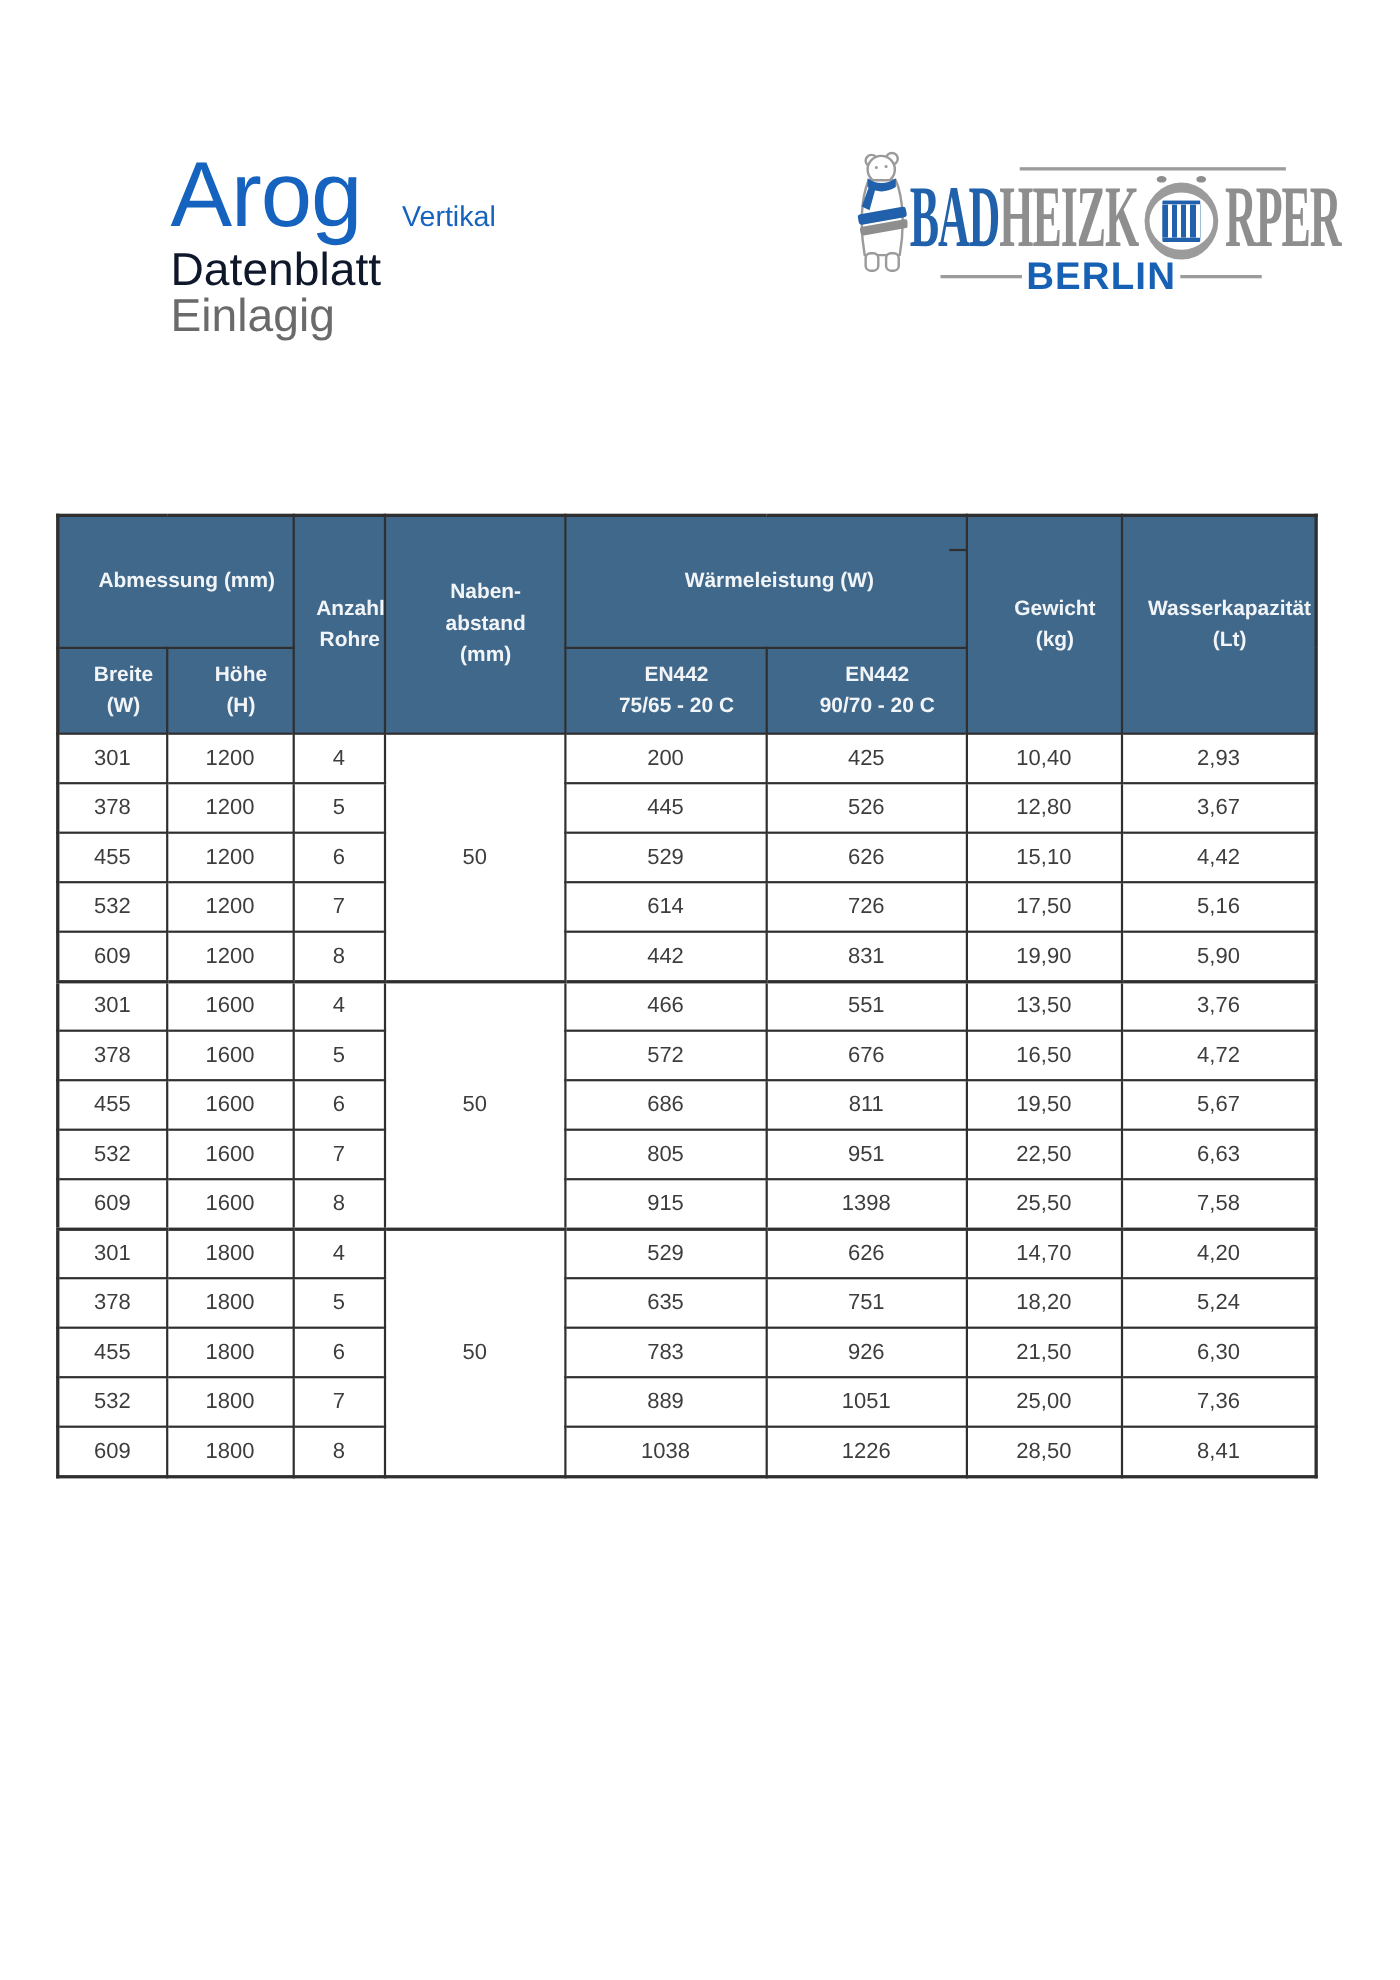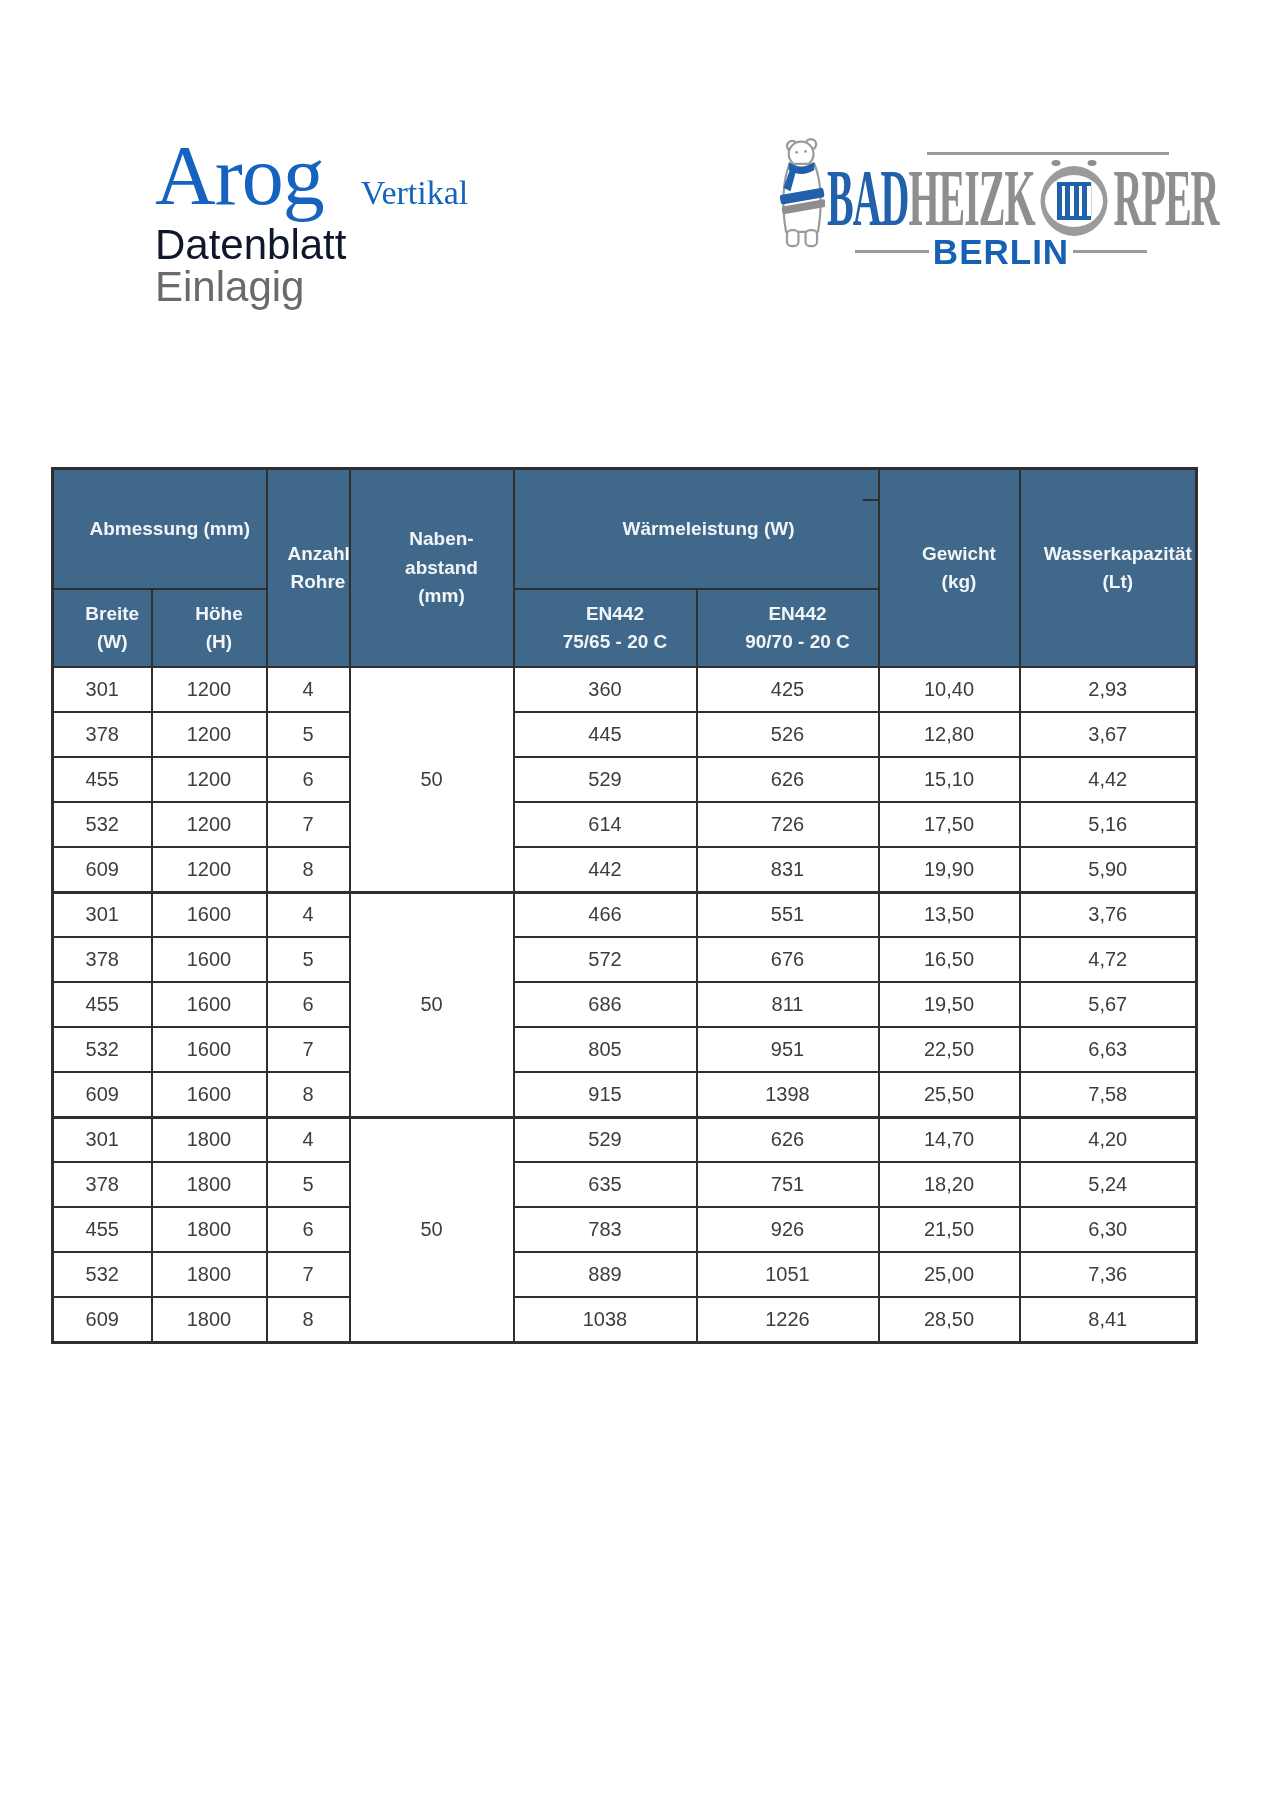--- a/index.html
+++ b/index.html
@@ -9,27 +9,27 @@
     width: 1273px;
     height: 1800px;
     background: #ffffff;
     font-family: "Liberation Sans", sans-serif;
     overflow: hidden;
     margin: 0 auto;
   }
 
   
   .title-block { position: absolute; left: 155px; top: 134px; }
-  .product-row { display: flex; align-items: baseline; font-family: Liberation Serif, serif; }
+  .product-row { display: flex; align-items: baseline; }
   .product-name {
     font-size: 84px; line-height: 1; color: #1563be;
     letter-spacing: -1px; font-weight: 400;
   }
   .product-variant {
-    font-size: 34px; line-height: 1; color: #1563be; margin-left: 37px;
+    font-size: 26px; line-height: 1; color: #1563be; margin-left: 37px;
     font-weight: 400;
   }
   .doc-type { margin-top: 6px; font-size: 42px; line-height: 1; color: #0f172a; }
   .layer-type { font-size: 42px; line-height: 1; color: #6a6a6a; }
 
   
   .logo { position: absolute; left: 779px; top: 128px; display: flex; }
   .bear { flex: 0 0 auto; margin-top: 6px; }
   .logo-text { position: relative; width: 348px; height: 148px; margin-left: 2px; }
   .top-rule { position: absolute; top: 24px; left: 100px; width: 242px; height: 3px; background: #9b9b9b; }
@@ -185,21 +185,21 @@
 90/70 - 20 C</th>
       </tr>
     </thead>
     <tbody>
 
       <tr>
         <td>301</td>
         <td>1200</td>
         <td>4</td>
         <td class="naben-cell" rowspan="5">50</td>
-        <td>360</td>
+        <td>200</td>
         <td>425</td>
         <td>10,40</td>
         <td>2,93</td>
       </tr>
       <tr>
         <td>378</td>
         <td>1200</td>
         <td>5</td>
         <td>445</td>
         <td>526</td>

